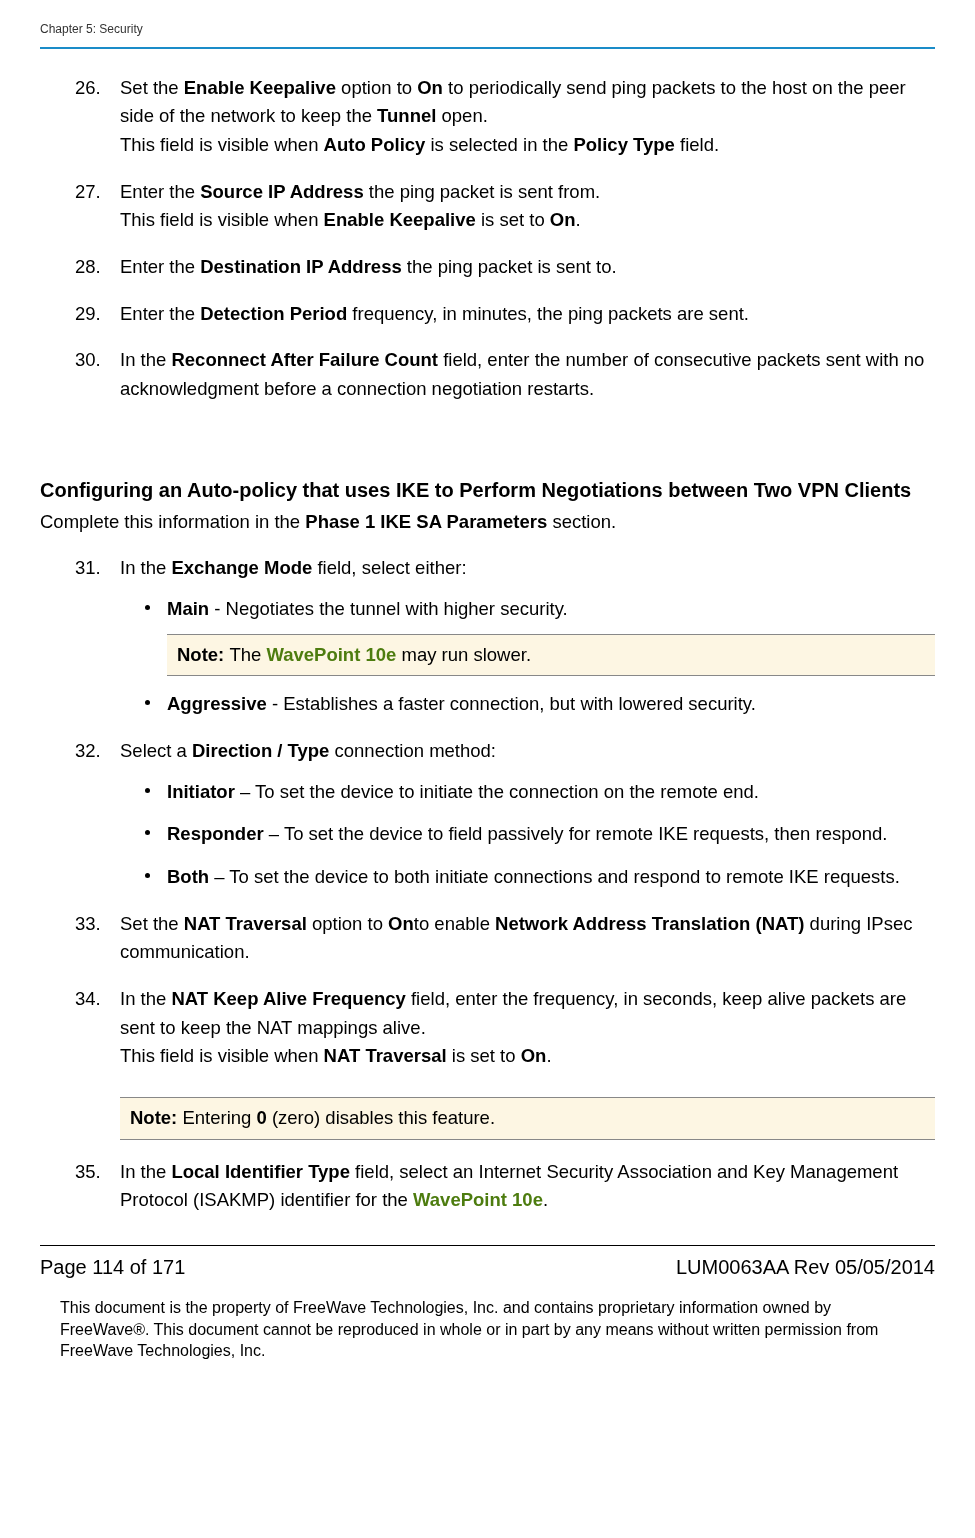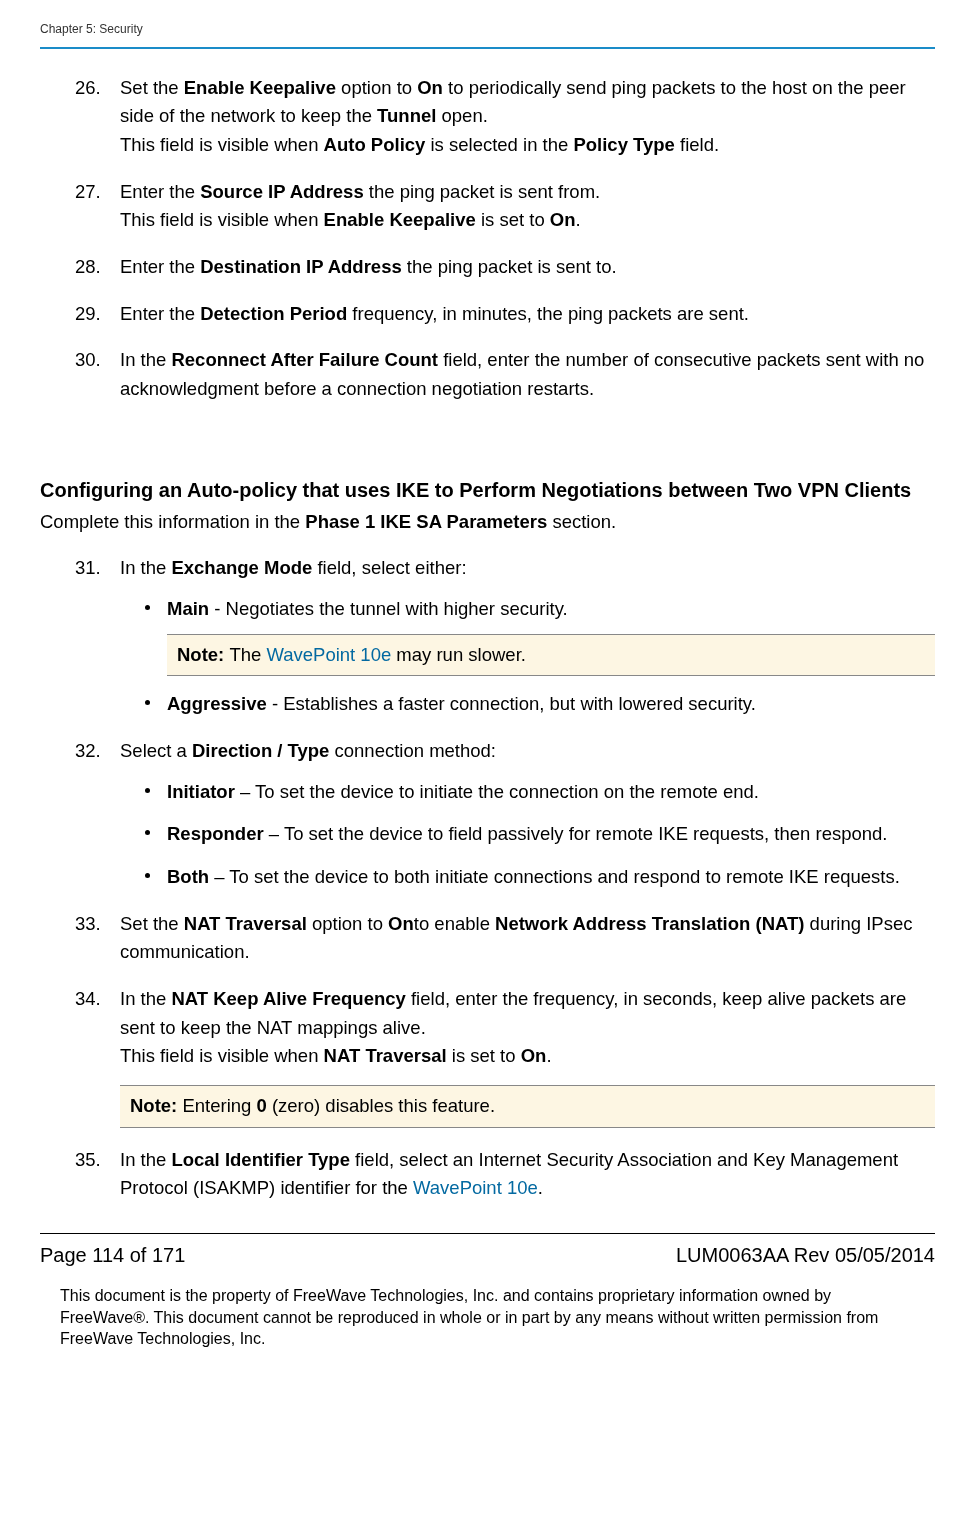--- a/index.html
+++ b/index.html
@@ -68,22 +68,22 @@
     border-radius: 50%;
   }
   .note-box {
     background: #fdf6e3;
     border-top: 1.5px solid #888;
     border-bottom: 1.5px solid #888;
     padding: 6px 10px;
     margin: 10px 0 14px 0;
   }
   .brand {
-    color: #0369a1;
-    font-weight: normal;
+    color: #4d7c0f;
+    font-weight: bold;
   }
   h2.section {
     font-size: 20px;
     font-weight: bold;
     margin: 71px 0 2px 0;
   }
   .intro {
     margin: 0 0 18px 0;
   }
   .footer-row {
@@ -154,21 +154,21 @@
         <li><b>Responder</b><span> – To set the device to field passively for remote IKE requests, then respond.</span></li>
         <li><b>Both</b><span> – To set the device to both initiate connections and respond to remote IKE requests.</span></li>
       </ul>
     </li>
     <li data-num="33">
       <span>Set the </span><b>NAT Traversal </b><span> option to </span><b>On</b><span>to enable </span><b>Network Address Translation (NAT)</b><span> during IPsec communication.</span>
     </li>
     <li data-num="34">
       <span>In the </span><b>NAT Keep Alive Frequency</b><span> field, enter the frequency, in seconds, keep alive packets are sent to keep the NAT mappings alive.</span><br>
       <span>This field is visible when </span><b>NAT Traversal</b><span> is set to </span><b>On</b><span>.</span>
-      <div class="note-box" style="margin-left:0; margin-top:14px;">
+      <div class="note-box" style="margin-left:0; margin-top:26px;">
         <b>Note: </b><span>Entering </span><b>0</b><span> (zero) disables this feature.</span>
       </div>
     </li>
     <li data-num="35">
       <span>In the </span><b>Local Identifier Type</b><span> field, select an Internet Security Association and Key Management Protocol (ISAKMP) identifier for the </span><span class="brand">WavePoint 10e</span><span>.</span>
     </li>
   </ol>
 
   <hr class="hr-bot">
   <div class="footer-row">

